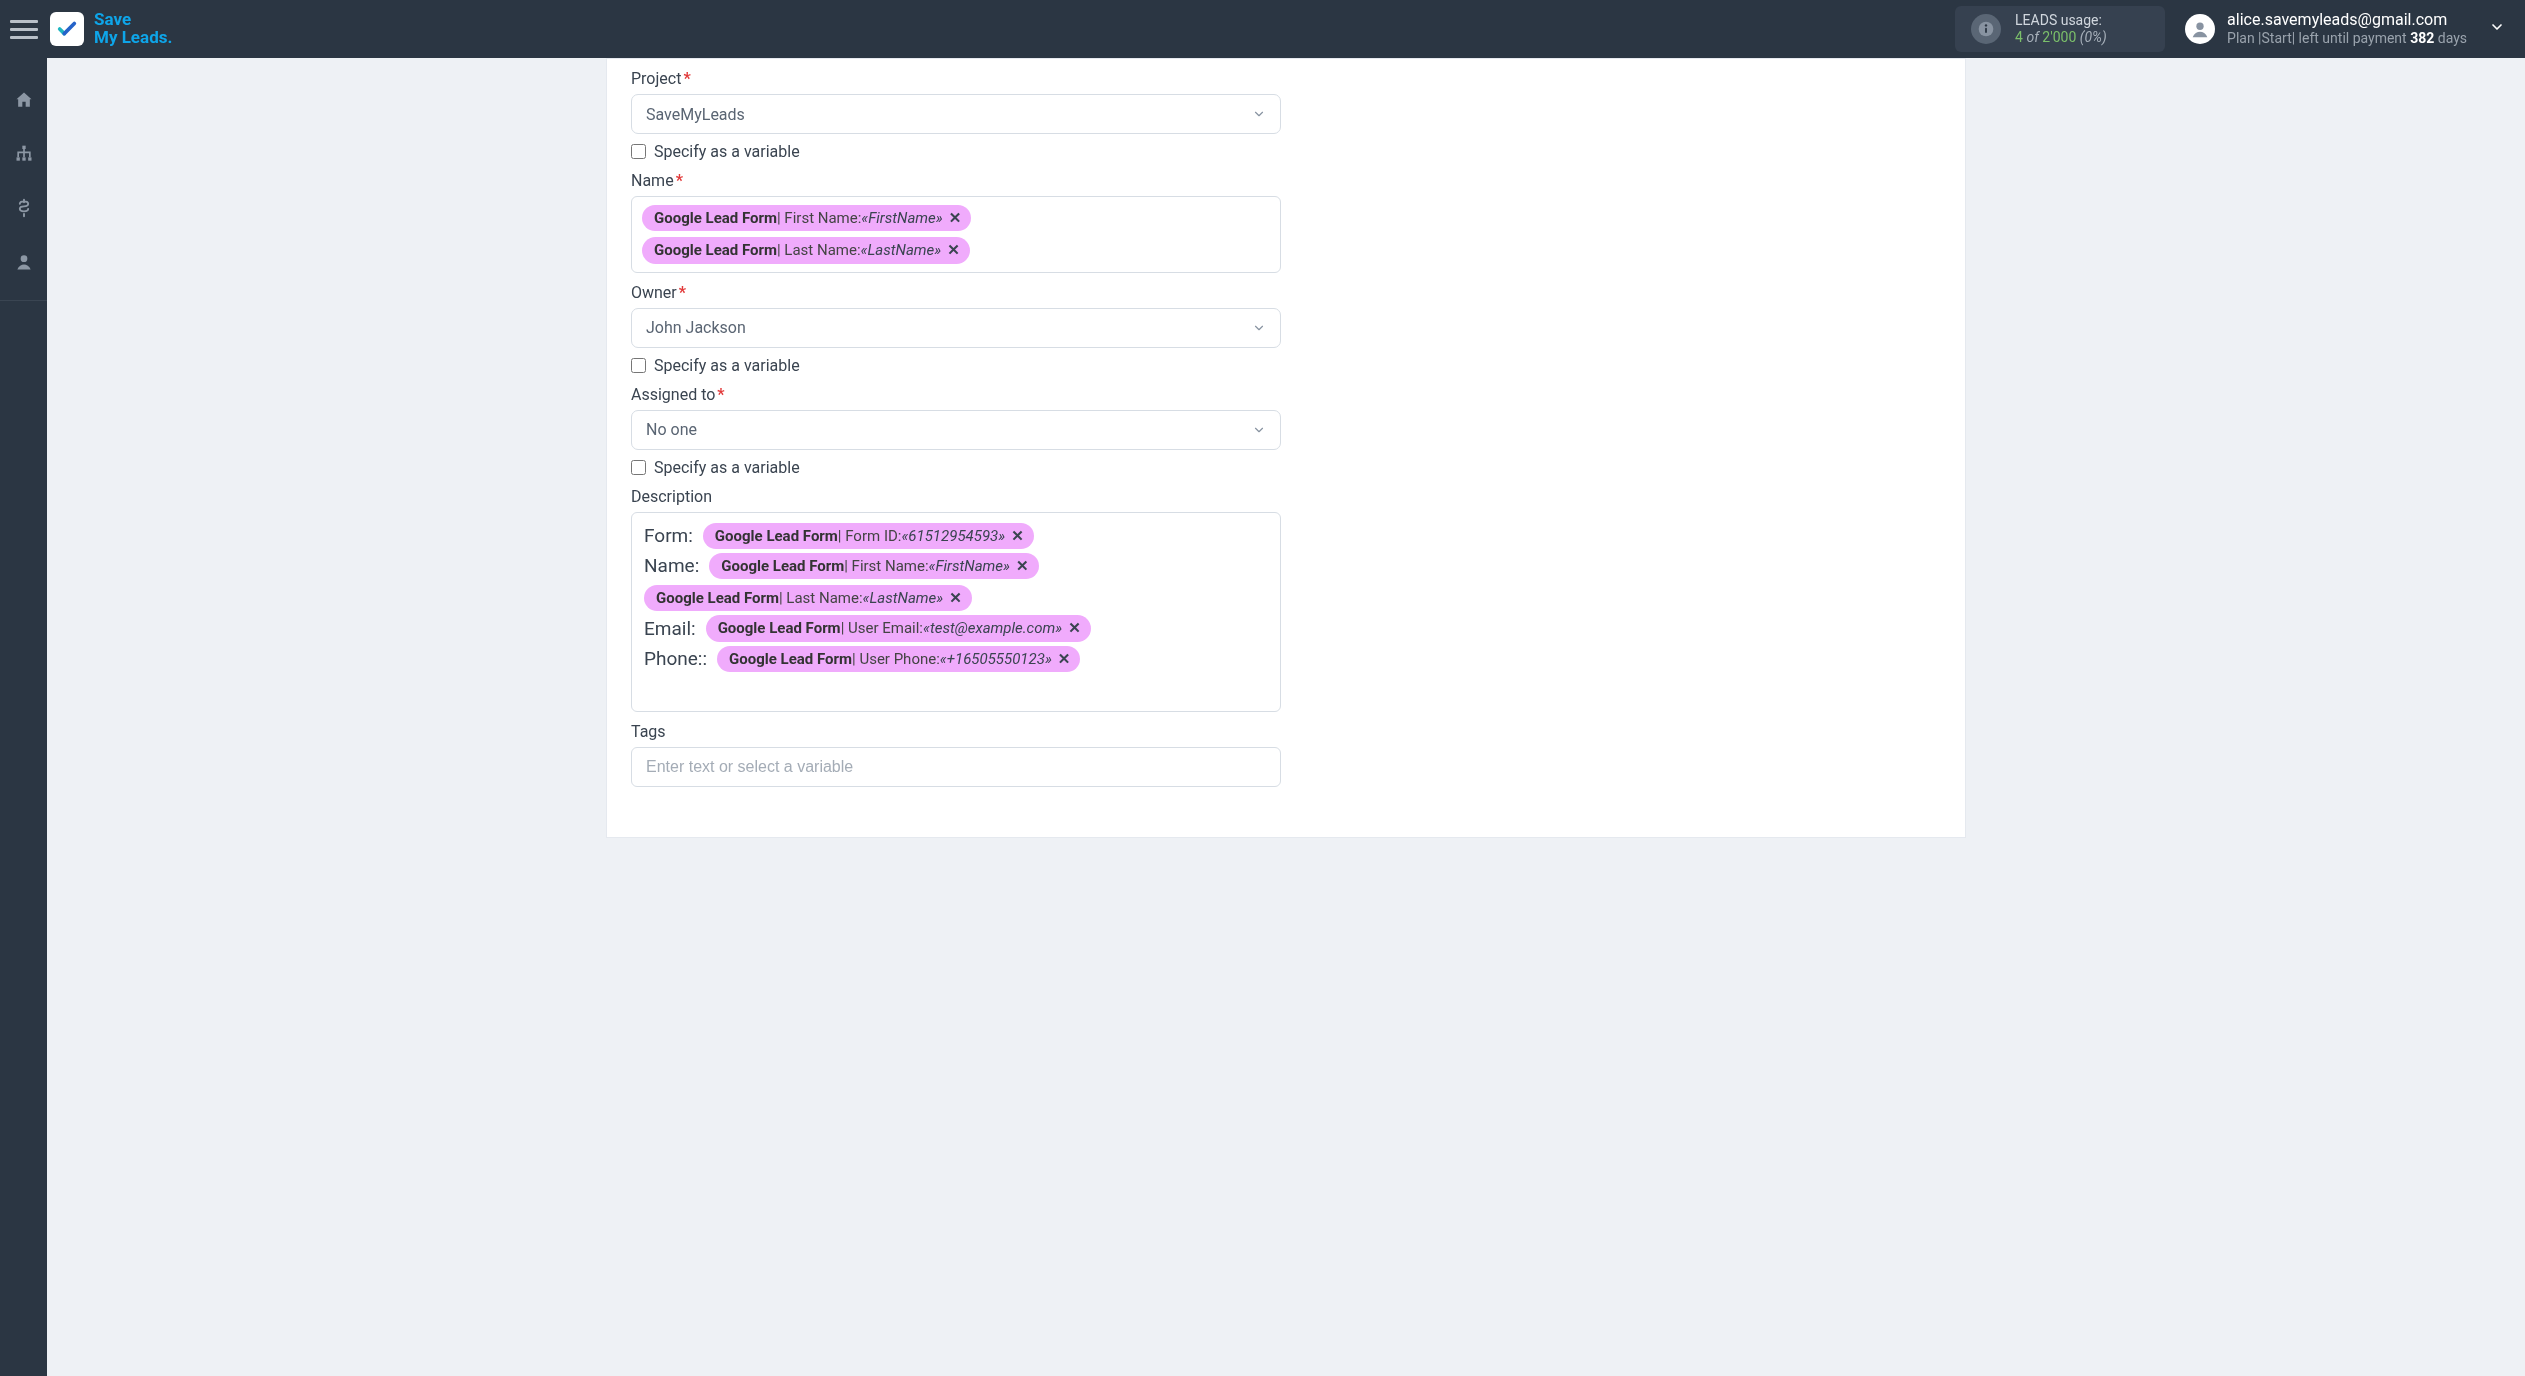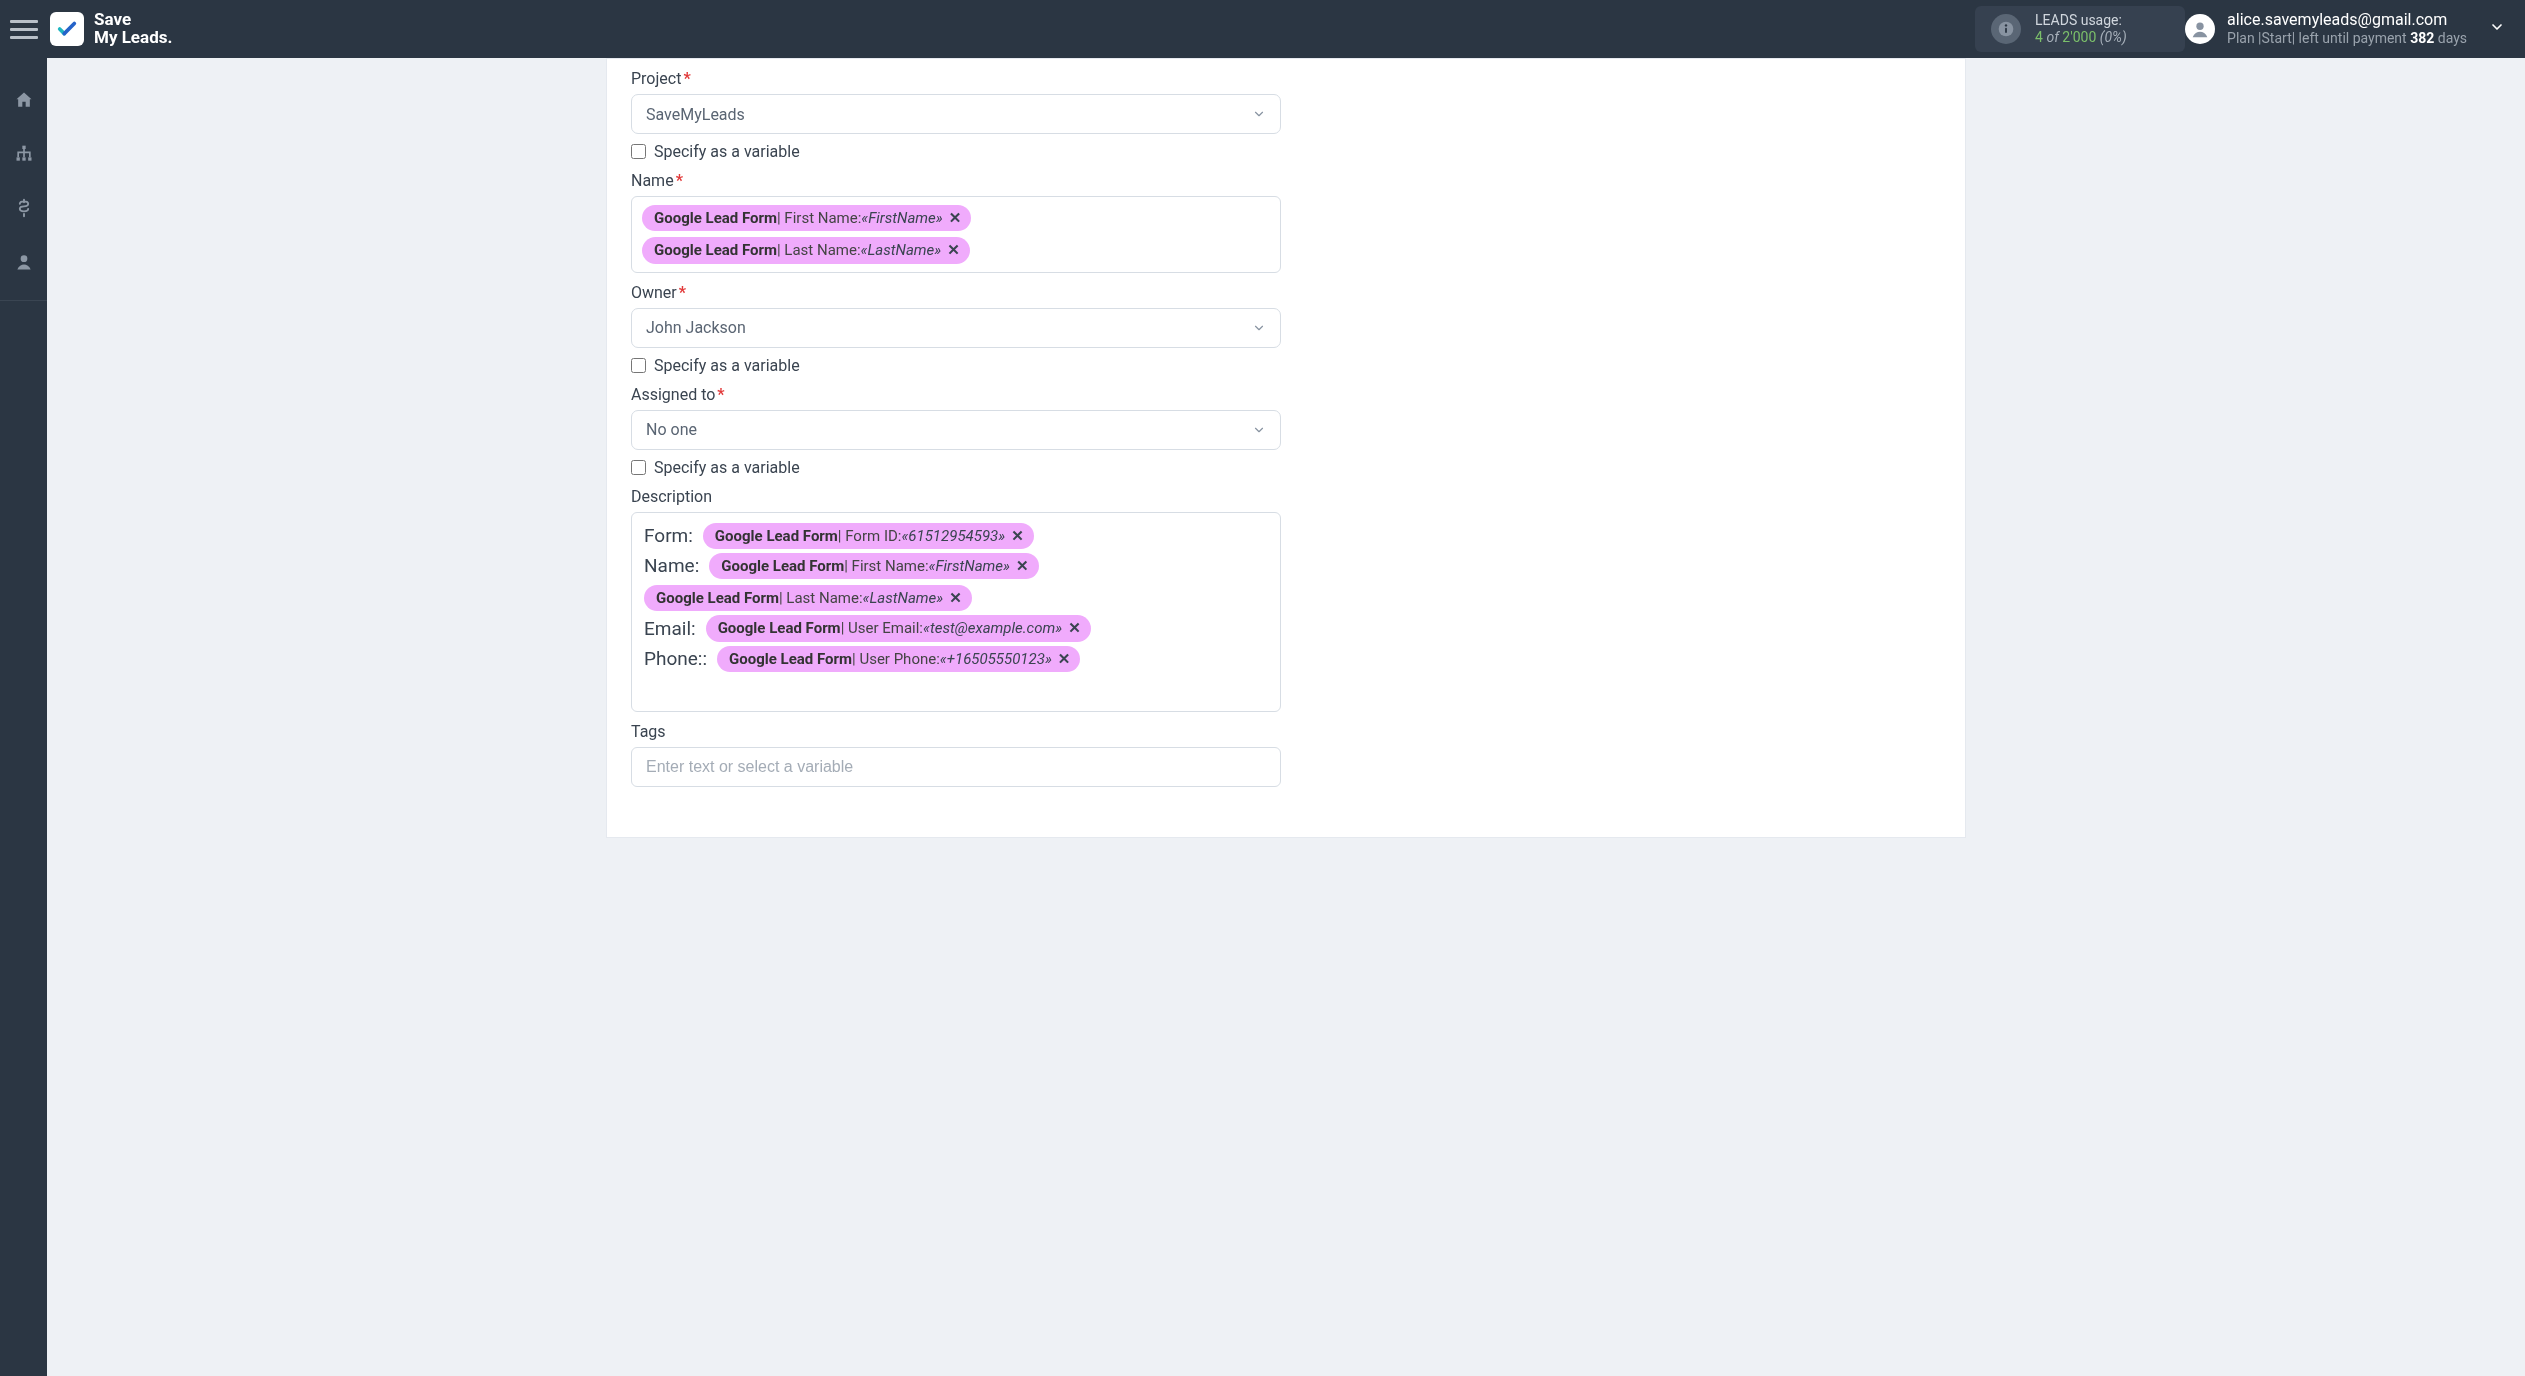--- a/index.html
+++ b/index.html
@@ -15,23 +15,23 @@
   .hamburger {
     width: 28px; height: 28px; display: flex; flex-direction: column;
     justify-content: center; gap: 5px; cursor: pointer; margin-right: 12px;
   }
   .hamburger span { height: 3px; background: #b9c0c9; border-radius: 1px; }
   .logo { display: flex; align-items: center; gap: 10px; }
   .logo-badge {
     width: 34px; height: 34px; background: #fff; border-radius: 6px;
     display: flex; align-items: center; justify-content: center;
   }
-  .logo-text { color: #ffffff; font-weight: 700; font-size: 17px; line-height: 1.05; }
-
-  .top-right { margin-left: auto; display: flex; align-items: center; }
+  .logo-text { color: #0ea5e9; font-weight: 700; font-size: 17px; line-height: 1.05; }
+
+  .top-right { margin-left: auto; display: flex; align-items: center; gap: 20px; }
   .usage-box {
     background: #364150; border-radius: 6px; padding: 6px 16px;
     display: flex; align-items: center; gap: 14px; min-width: 210px;
   }
   .usage-icon {
     width: 30px; height: 30px; background: #5a6675; border-radius: 50%;
     display:flex; align-items:center; justify-content:center; color:#2b3643;
   }
   .usage-text { font-size: 14px; line-height: 1.2; }
   .usage-text .l1 { color: #d0d6dd; }

